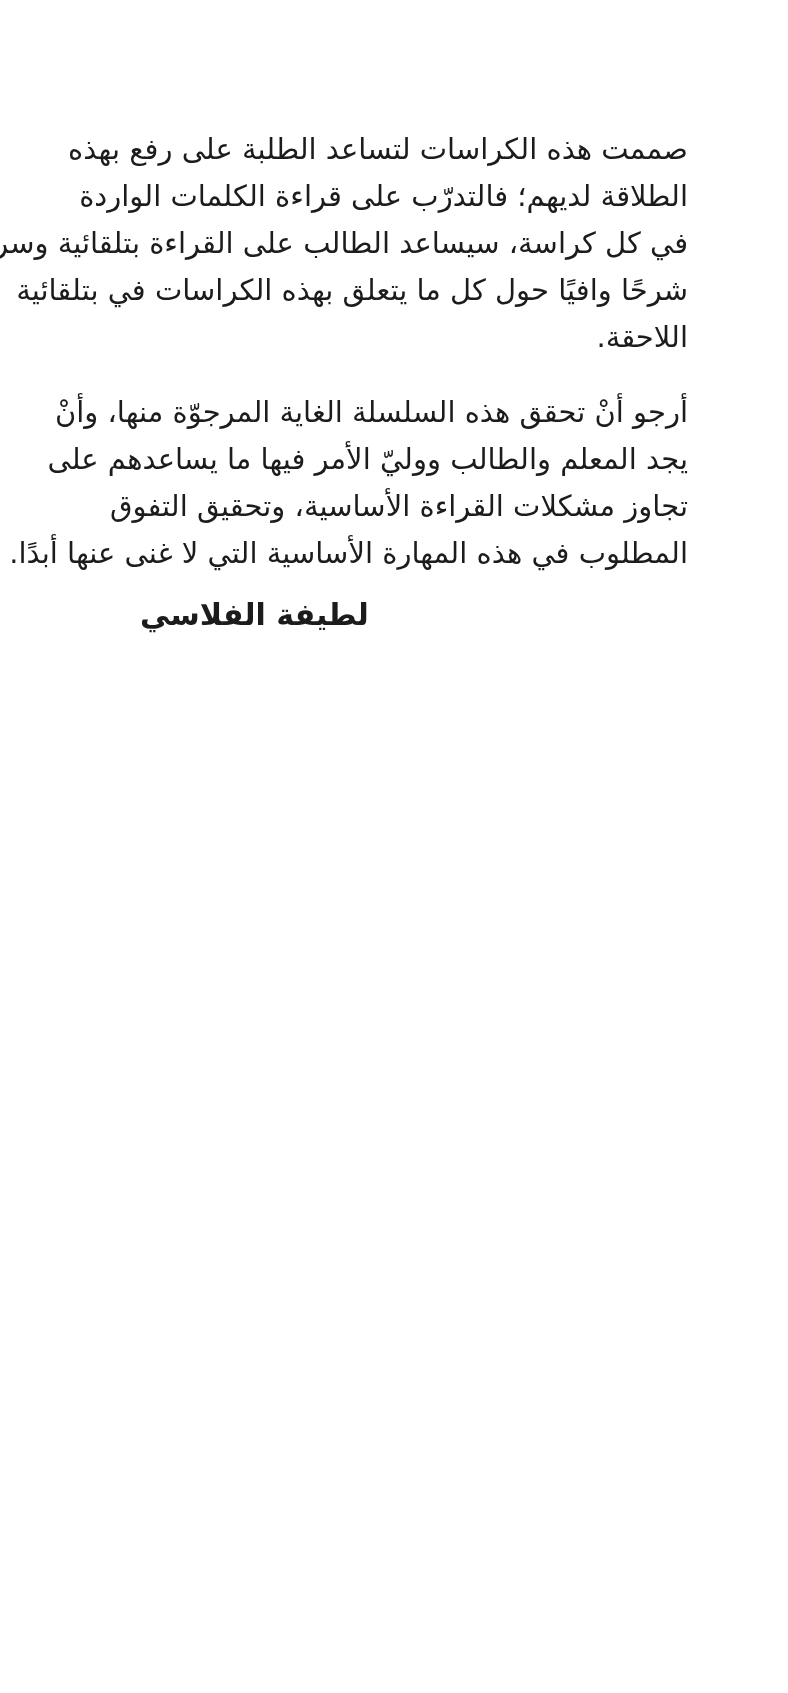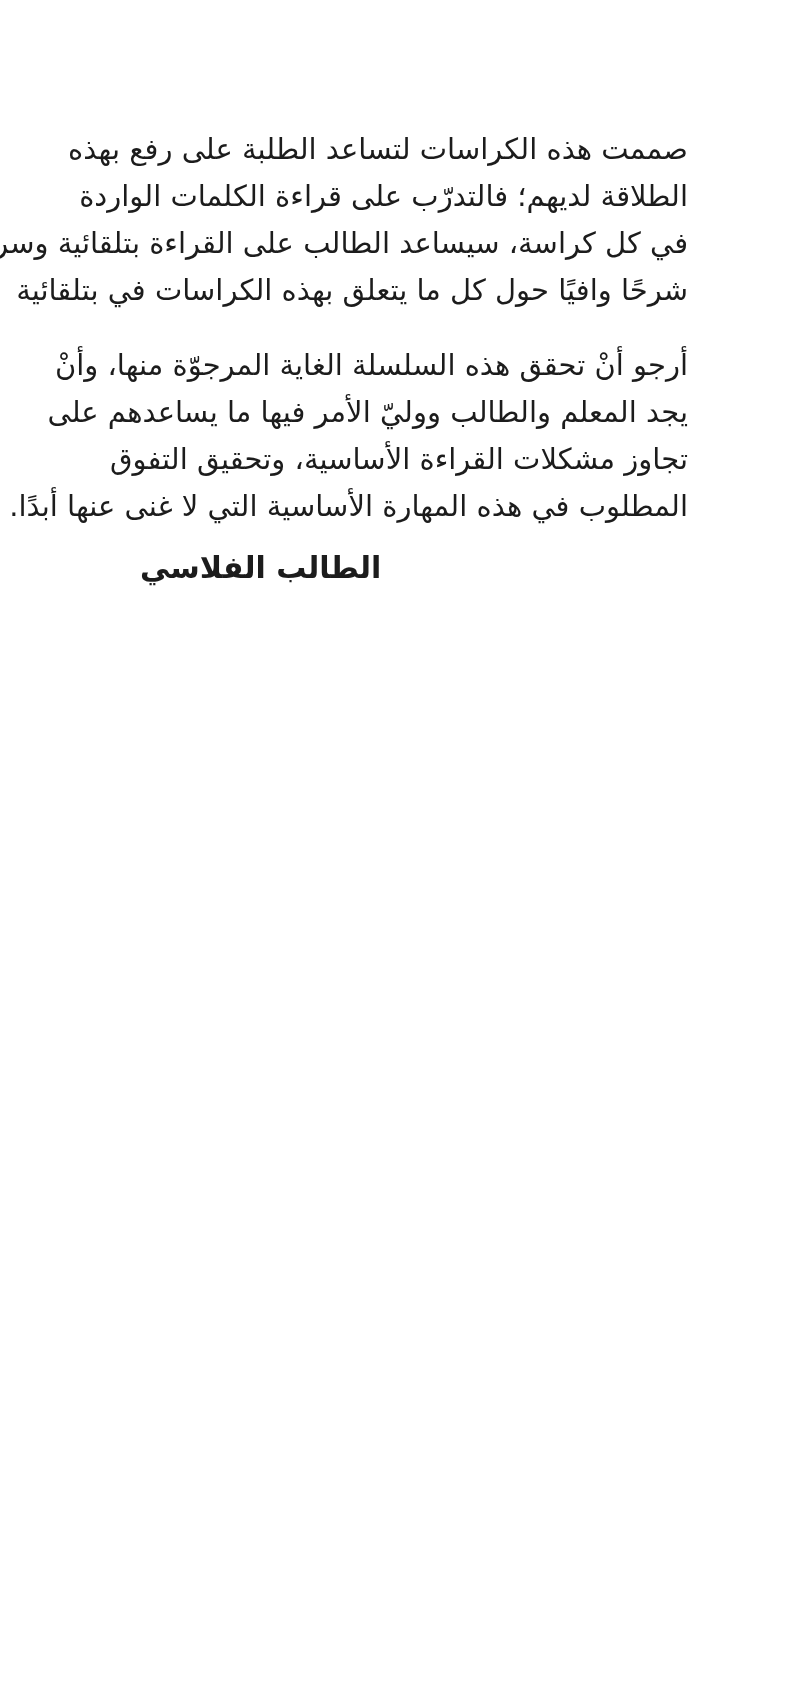--- a/index.html
+++ b/index.html
@@ -54,25 +54,26 @@
 <body>
 
 <div class="page">
   <div class="text-block">
 
     <div class="paragraph">
       <div class="text-line">صممت هذه الكراسات لتساعد الطلبة على رفع بهذه</div>
       <div class="text-line">الطلاقة لديهم؛ فالتدرّب على قراءة الكلمات الواردة</div>
       <div class="text-line">في كل كراسة، سيساعد الطالب على القراءة بتلقائية وسرعة</div>
       <div class="text-line">شرحًا وافيًا حول كل ما يتعلق بهذه الكراسات في بتلقائية</div>
+      <div class="text-line">اللاحقة.</div>
     </div>
 
     <div class="paragraph">
       <div class="text-line">أرجو أنْ تحقق هذه السلسلة الغاية المرجوّة منها، وأنْ</div>
       <div class="text-line">يجد المعلم والطالب ووليّ الأمر فيها ما يساعدهم على</div>
       <div class="text-line">تجاوز مشكلات القراءة الأساسية، وتحقيق التفوق</div>
       <div class="text-line">المطلوب في هذه المهارة الأساسية التي لا غنى عنها أبدًا.</div>
     </div>
 
-    <div class="signature">الطالب الفلاسي</div>
+    <div class="signature">لطيفة الفلاسي</div>
 
   </div>
 </div>
 
 </body></html>

